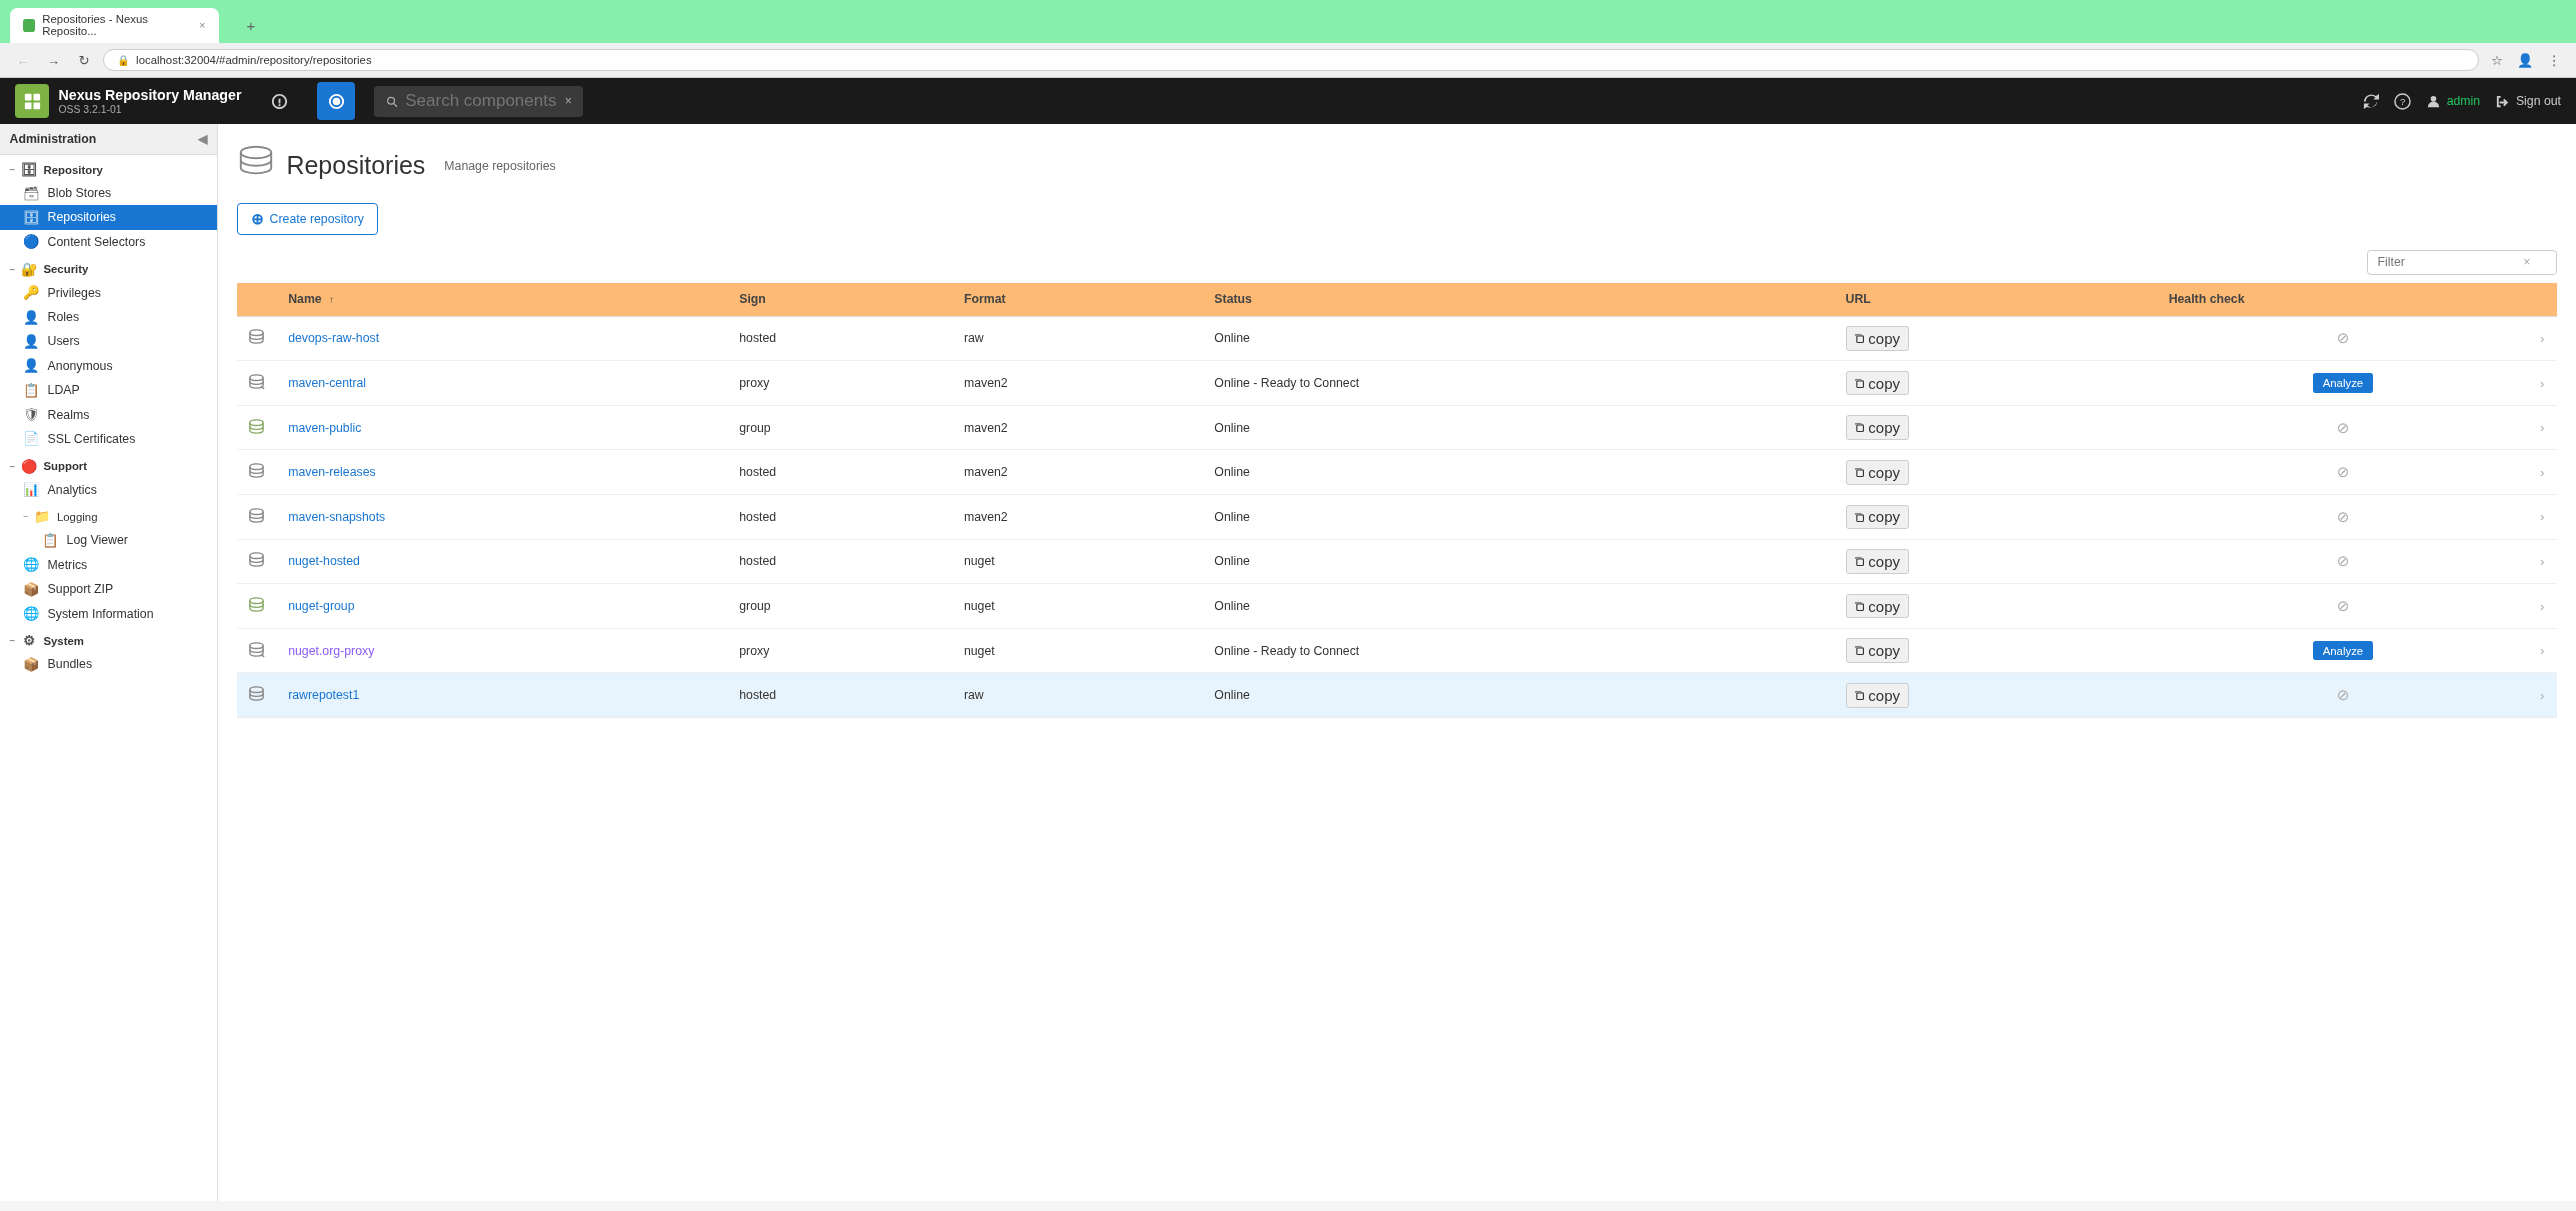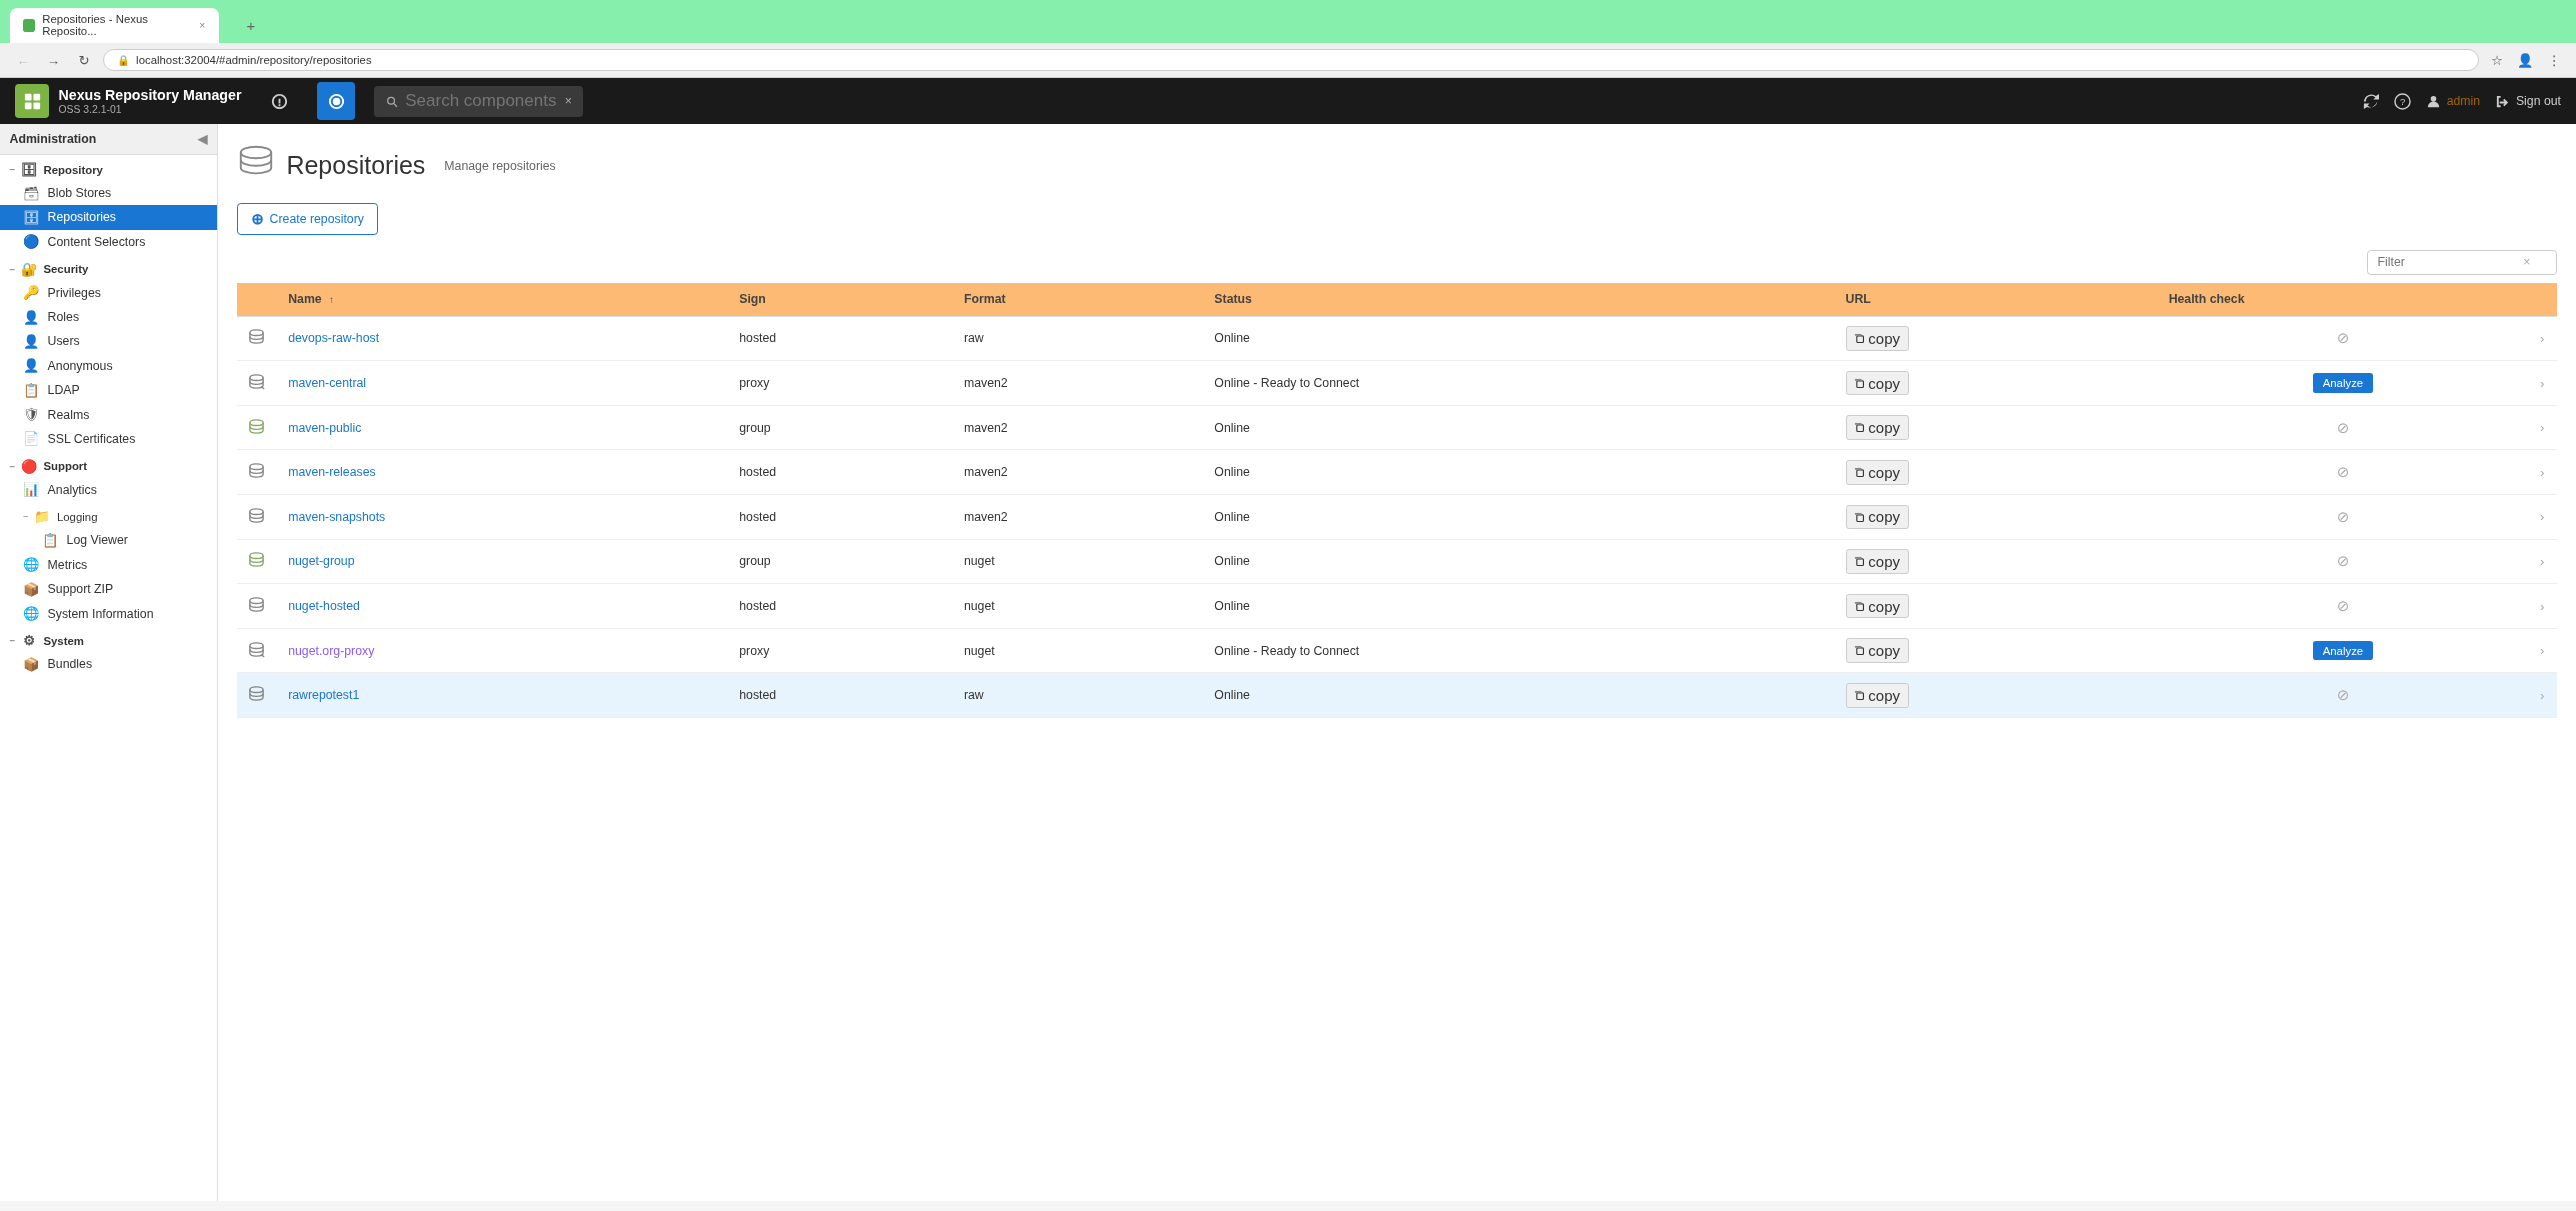--- a/index.html
+++ b/index.html
@@ -146,21 +146,21 @@
       <svg width="17" height="17" viewBox="0 0 18 18" fill="#ccc" style="font-size:14px">
           <circle cx="9" cy="9" r="8" stroke="#ccc" stroke-width="1.5" fill="none"></circle>
           <text x="9" y="13" text-anchor="middle" fill="#ccc" font-size="10">?</text>
         </svg>
     </div>
     <div class="header-action-btn">
       <svg width="15" height="15" viewBox="0 0 16 16" fill="#ccc">
           <circle cx="8" cy="5" r="3"></circle>
           <path d="M2 14c0-3.3 2.7-6 6-6s6 2.7 6 6H2z"></path>
         </svg>
-      <span style="color:#a16207; font-size:12.3px;">admin</span>
+      <span style="color:#22c55e; font-size:12.3px;">admin</span>
     </div>
     <div class="sign-out-btn">
       <svg width="15" height="15" viewBox="0 0 16 16" fill="#ccc">
           <path d="M6 2H2v12h4v-2H4V4h2V2zm4 3l-1.4 1.4L10.2 8H5v2h5.2l-1.6 1.6L10 13l4-4-4-4z"></path>
         </svg>
       <span style="color:#ccc; font-size:12.3px;">Sign out</span>
     </div>
   </div>
 </div>
 
@@ -431,52 +431,52 @@
     </td>
     <td style="text-align:center;">
       <span class="health-disabled">⊘</span>
     </td>
     <td>
       <span class="chevron-right">›</span>
     </td>
   </tr>
           <tr>
     <td><svg width="17" height="17" viewBox="0 0 18 18">
+                <ellipse cx="9" cy="5" rx="7" ry="3" fill="none" stroke="#888" stroke-width="1.5"></ellipse>
+                <path d="M2 5v4c0 1.7 3.1 3 7 3s7-1.3 7-3V5" fill="none" stroke="#888" stroke-width="1.5"></path>
+                <path d="M2 9v4c0 1.7 3.1 3 7 3s7-1.3 7-3V9" fill="none" stroke="#888" stroke-width="1.5"></path>
+              </svg></td>
+    <td style="color:#1976d2; cursor:pointer;">nuget-hosted</td>
+    <td>hosted</td>
+    <td>nuget</td>
+    <td>Online</td>
+    <td>
+      <button class="copy-btn">
+        <svg width="10.4" height="10.4" viewBox="0 0 11 11">
+                  <rect x="3" y="3" width="7" height="7" fill="none" stroke="currentColor" stroke-width="1.2" rx="1"></rect>
+                  <path d="M1 1h7v2H1z" fill="#888"></path>
+                </svg>
+        copy
+      </button>
+    </td>
+    <td style="text-align:center;">
+      <span class="health-disabled">⊘</span>
+    </td>
+    <td>
+      <span class="chevron-right">›</span>
+    </td>
+  </tr>
+          <tr>
+    <td><svg width="17" height="17" viewBox="0 0 18 18">
                 <ellipse cx="9" cy="5" rx="7" ry="3" fill="none" stroke="#8a6" stroke-width="1.5"></ellipse>
                 <path d="M2 5v4c0 1.7 3.1 3 7 3s7-1.3 7-3V5" fill="none" stroke="#8a6" stroke-width="1.5"></path>
                 <path d="M2 9v4c0 1.7 3.1 3 7 3s7-1.3 7-3V9" fill="none" stroke="#8a6" stroke-width="1.5"></path>
               </svg></td>
     <td style="color:#1976d2; cursor:pointer;">nuget-group</td>
     <td>group</td>
-    <td>nuget</td>
-    <td>Online</td>
-    <td>
-      <button class="copy-btn">
-        <svg width="10.4" height="10.4" viewBox="0 0 11 11">
-                  <rect x="3" y="3" width="7" height="7" fill="none" stroke="currentColor" stroke-width="1.2" rx="1"></rect>
-                  <path d="M1 1h7v2H1z" fill="#888"></path>
-                </svg>
-        copy
-      </button>
-    </td>
-    <td style="text-align:center;">
-      <span class="health-disabled">⊘</span>
-    </td>
-    <td>
-      <span class="chevron-right">›</span>
-    </td>
-  </tr>
-          <tr>
-    <td><svg width="17" height="17" viewBox="0 0 18 18">
-                <ellipse cx="9" cy="5" rx="7" ry="3" fill="none" stroke="#888" stroke-width="1.5"></ellipse>
-                <path d="M2 5v4c0 1.7 3.1 3 7 3s7-1.3 7-3V5" fill="none" stroke="#888" stroke-width="1.5"></path>
-                <path d="M2 9v4c0 1.7 3.1 3 7 3s7-1.3 7-3V9" fill="none" stroke="#888" stroke-width="1.5"></path>
-              </svg></td>
-    <td style="color:#1976d2; cursor:pointer;">nuget-hosted</td>
-    <td>hosted</td>
     <td>nuget</td>
     <td>Online</td>
     <td>
       <button class="copy-btn">
         <svg width="10.4" height="10.4" viewBox="0 0 11 11">
                   <rect x="3" y="3" width="7" height="7" fill="none" stroke="currentColor" stroke-width="1.2" rx="1"></rect>
                   <path d="M1 1h7v2H1z" fill="#888"></path>
                 </svg>
         copy
       </button>

